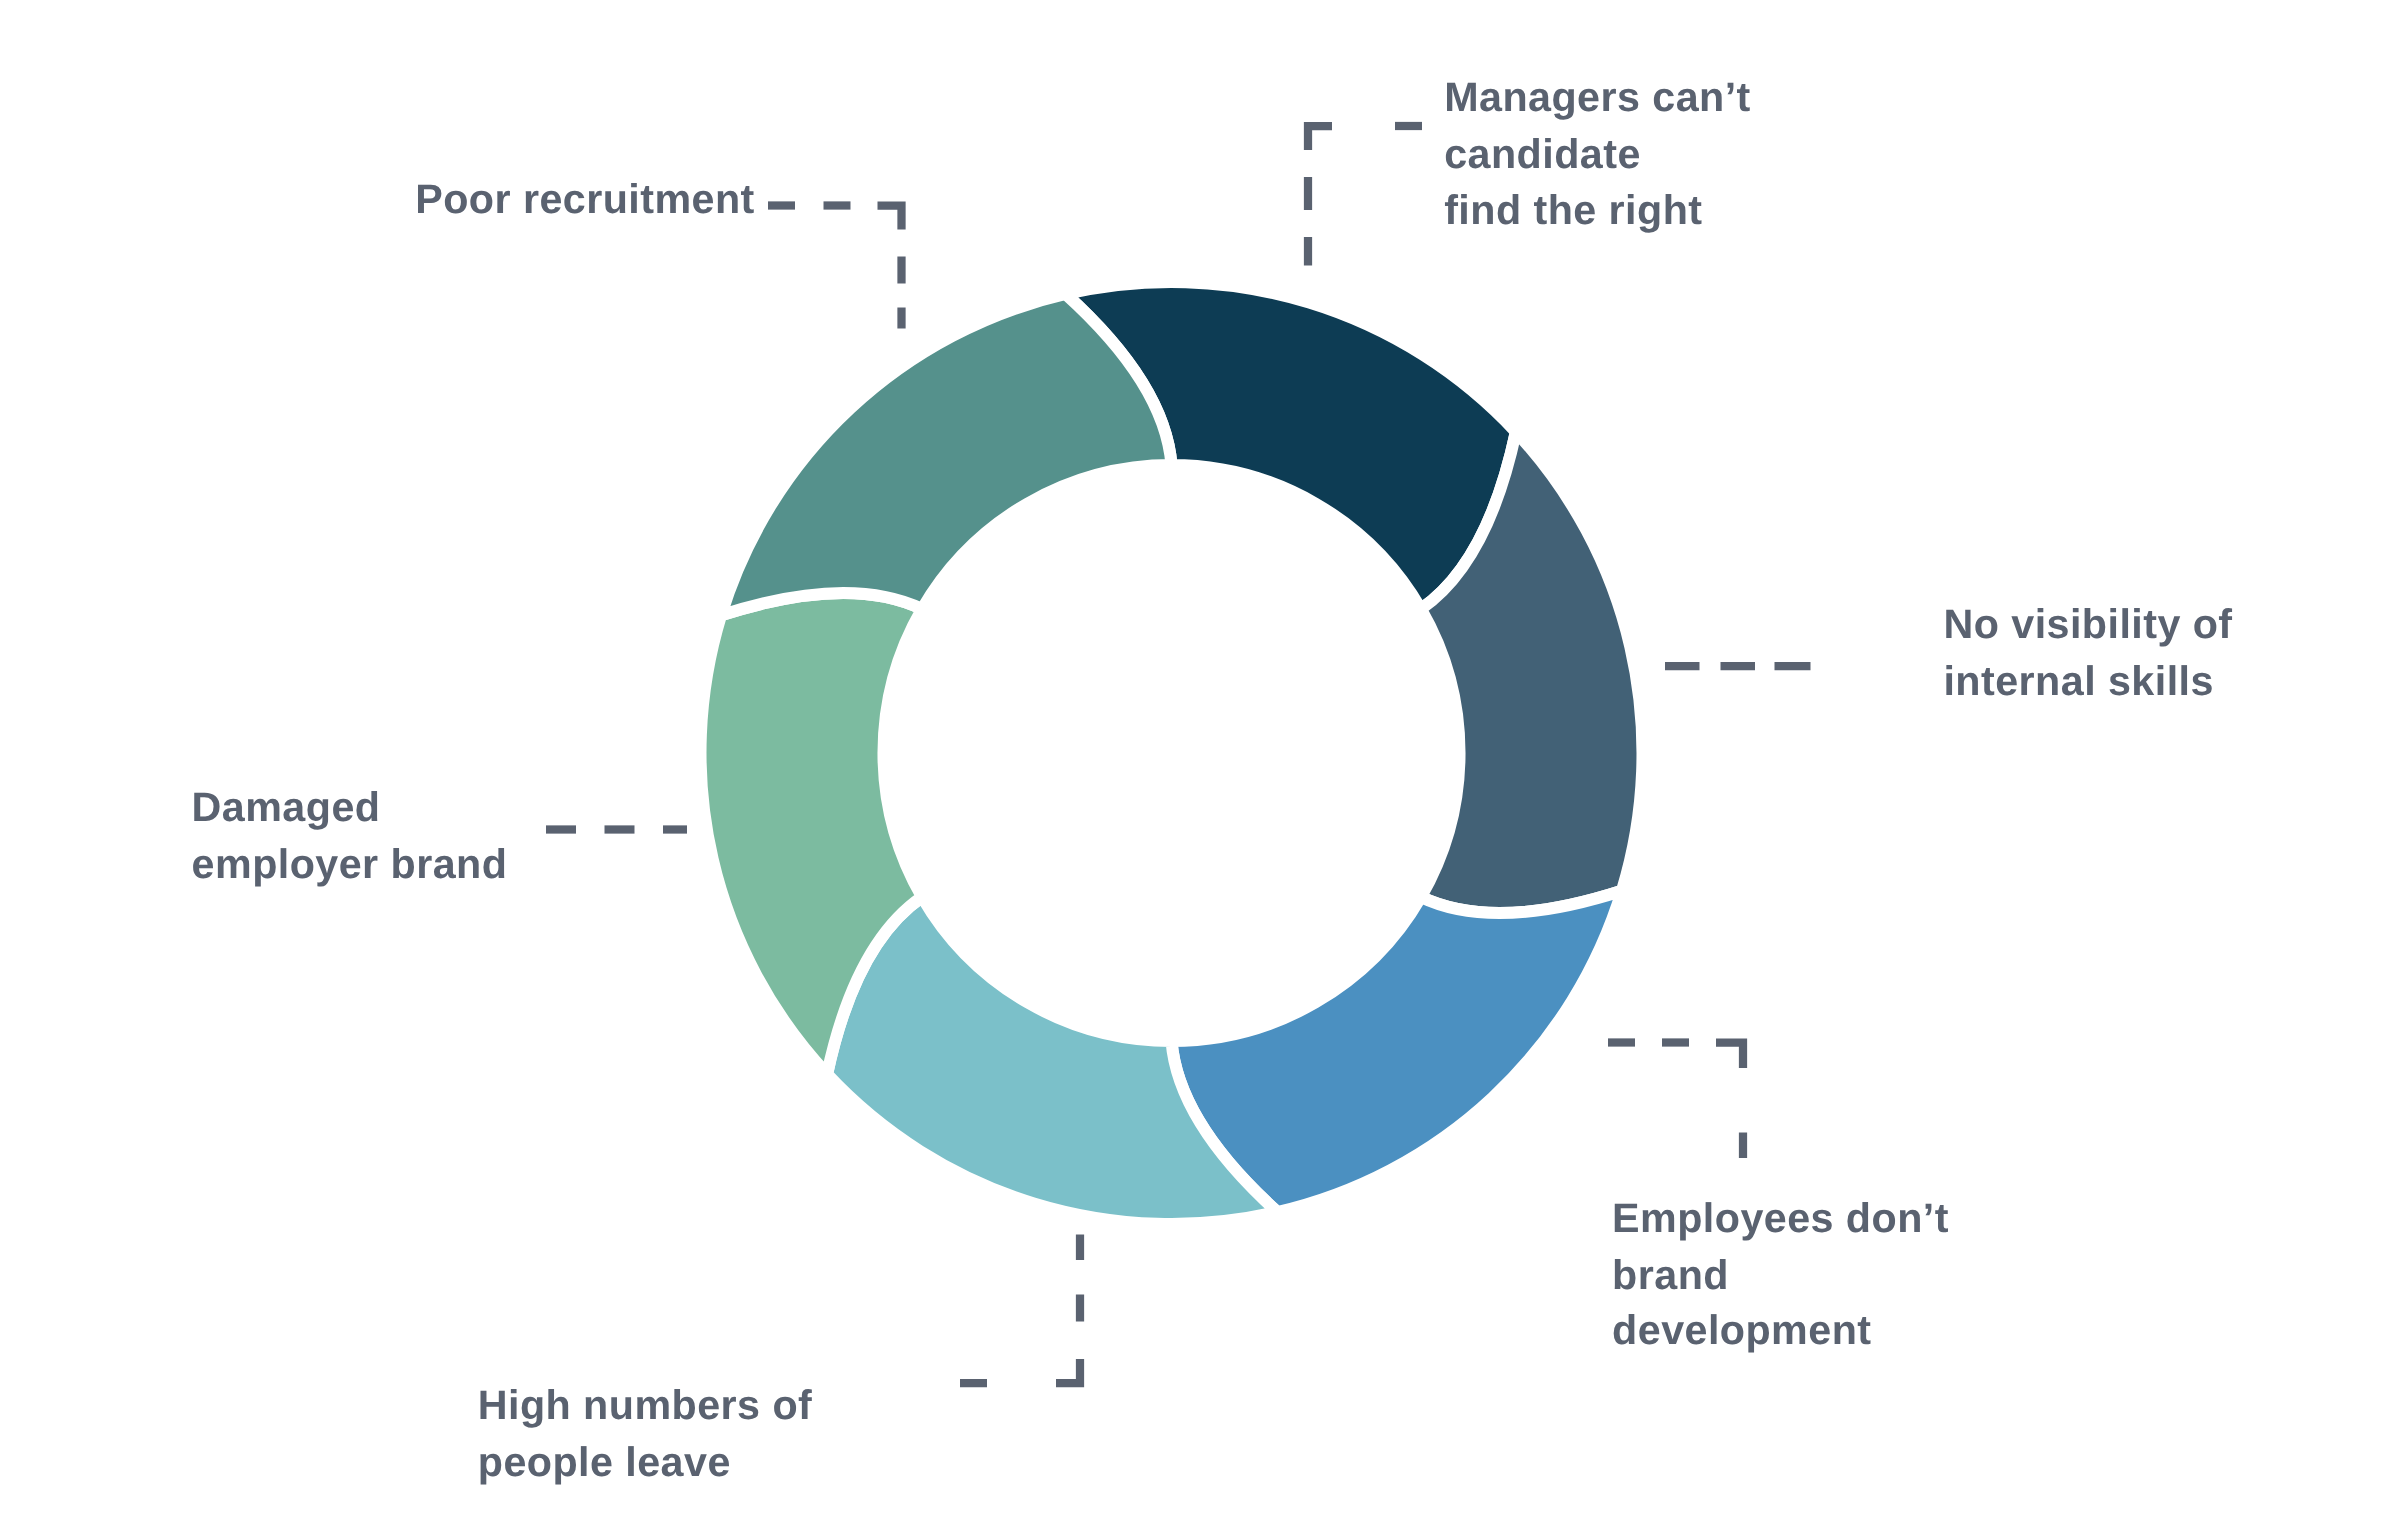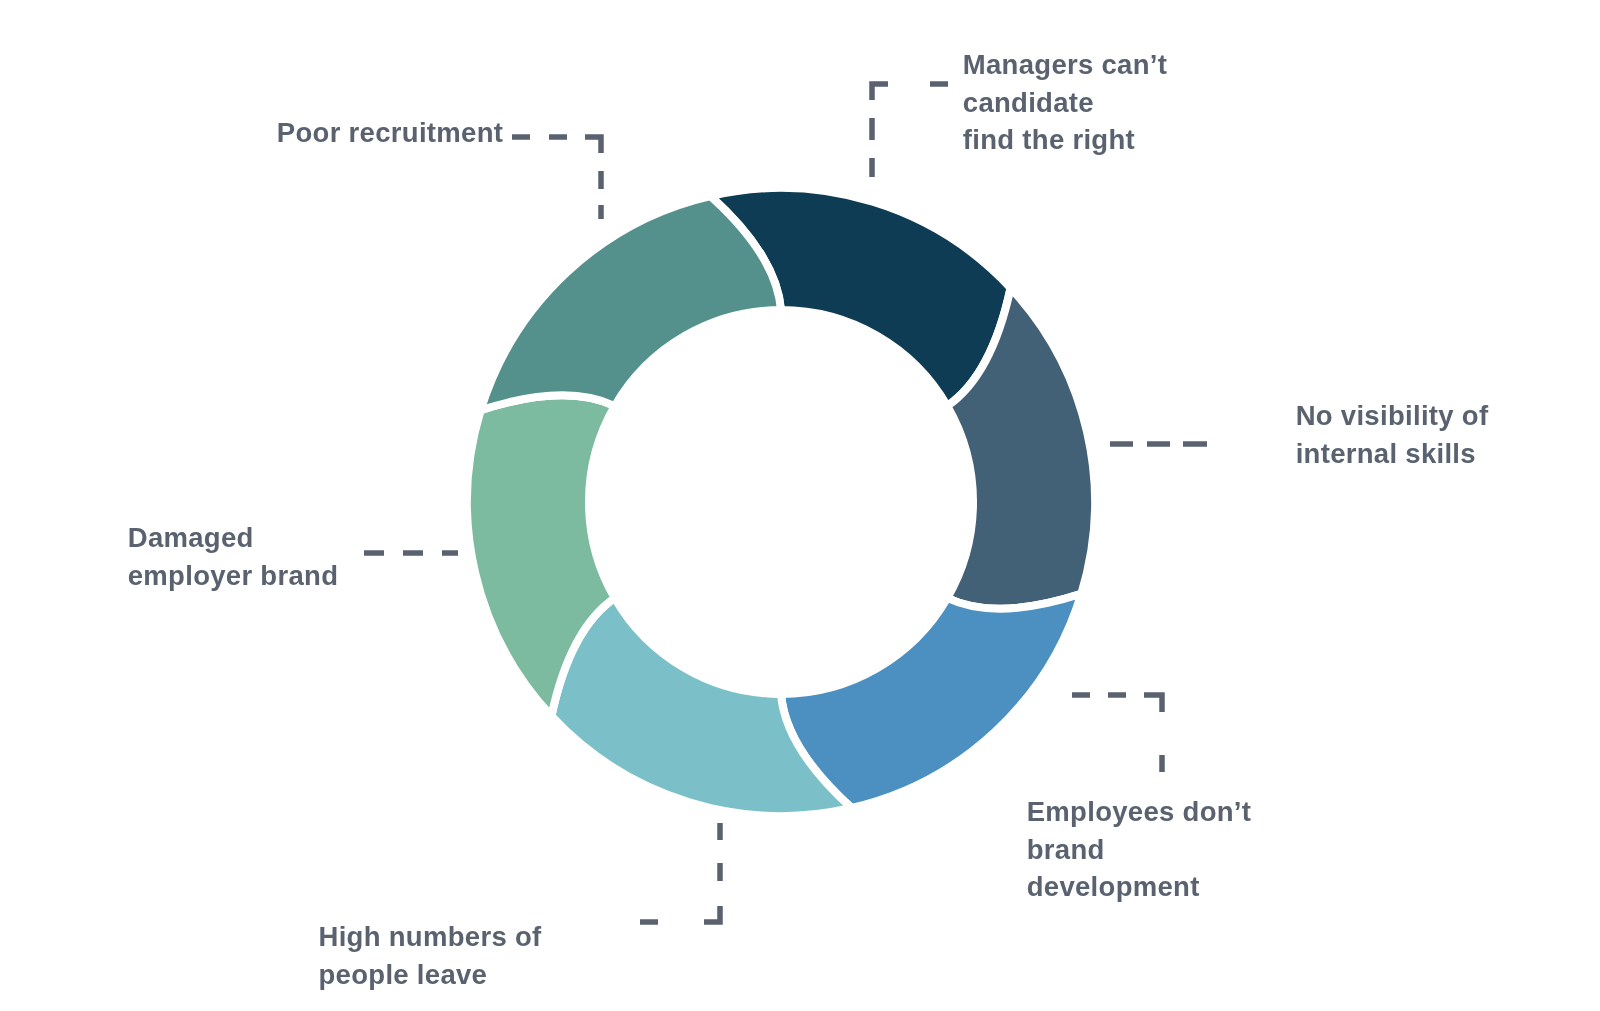--- a/index.html
+++ b/index.html
@@ -84,21 +84,21 @@
   <div id="labels-layer">
       <div class="label" style="left: 1065px; top: 46px;">
         <div>Managers can’t</div>
         <div>candidate</div>
         <div>find the right</div>
       </div>
       <div class="label" style="left: 1344px; top: 397px; margin-left: 48px;">
         <div>No visibility of</div>
         <div>internal skills</div>
       </div>
-      <div class="label" style="left: 1139px; top: 793px;">
+      <div class="label" style="left: 1187px; top: 793px;">
         <div>Employees don’t</div>
         <div>brand</div>
         <div>development</div>
       </div>
       <div class="label" style="left: 430px; top: 918px;">
         <div>High numbers of</div>
         <div>people leave</div>
       </div>
       <div class="label" style="left: 233px; top: 519px;">
         <div>Damaged</div>

